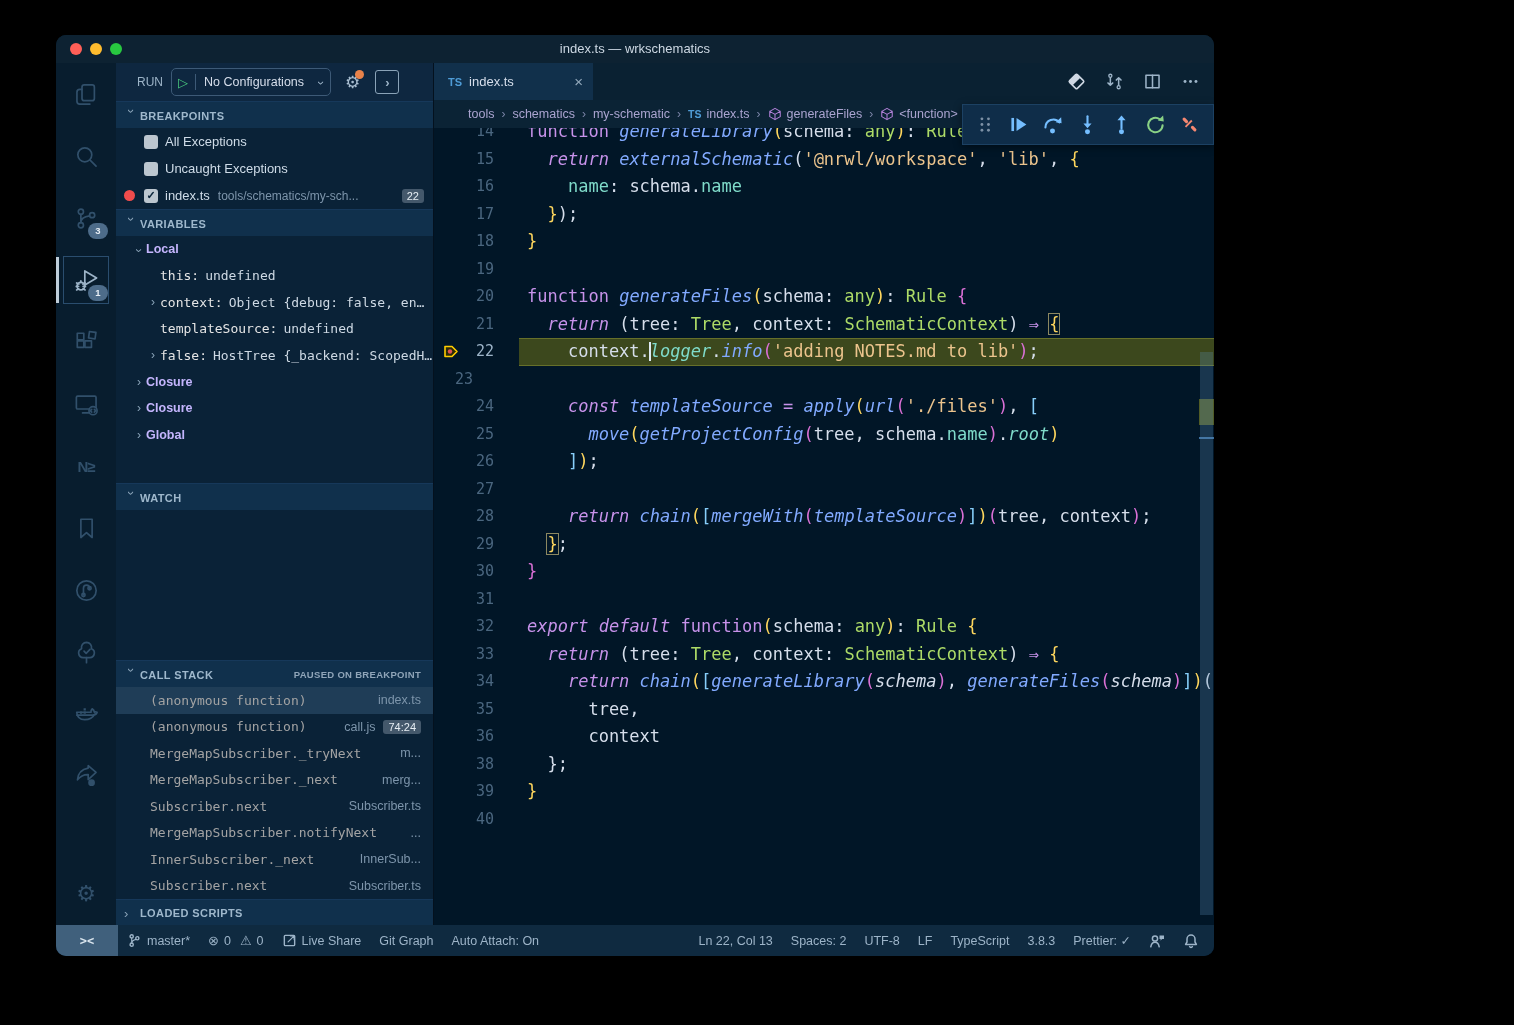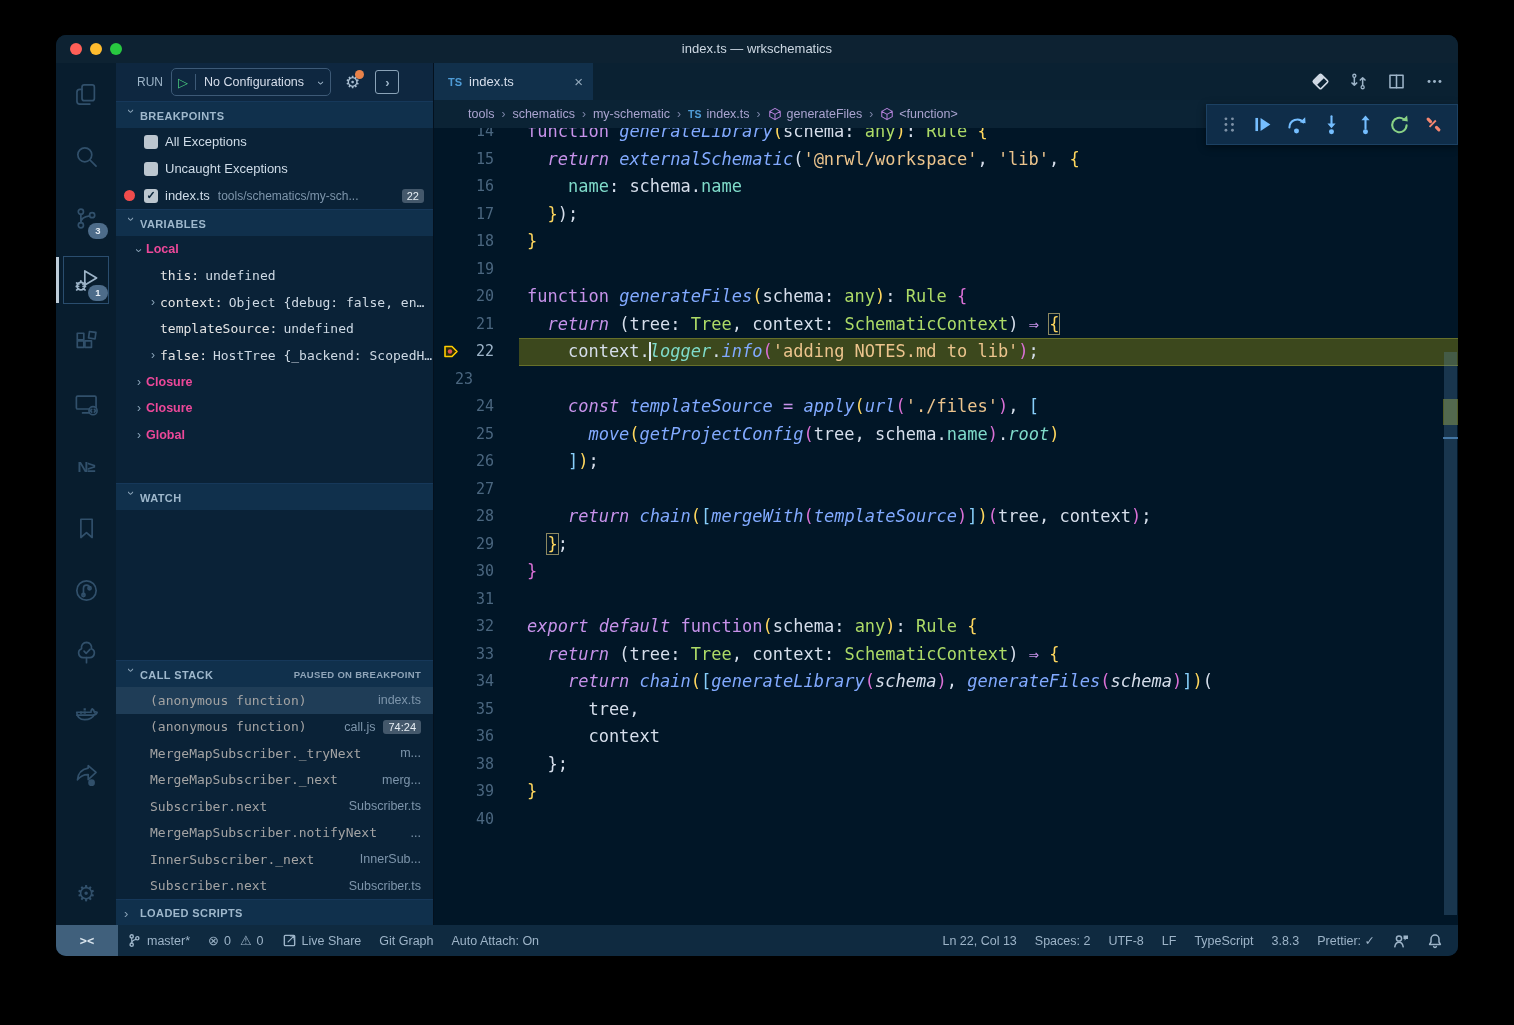--- a/index.html
+++ b/index.html
@@ -1,17 +1,17 @@
 <!DOCTYPE html>
 <html><head>
 <meta charset="utf-8">
 <style>
   html,body{margin:0;padding:0;background:#000;width:1514px;height:1025px;overflow:hidden;
     font-family:"Liberation Sans",sans-serif;-webkit-font-smoothing:antialiased;}
-  .window{position:absolute;left:56px;top:35px;width:1402px;height:921px;border-radius:10px;
+  .window{position:absolute;left:56px;top:35px;width:1158px;height:921px;border-radius:10px;
     overflow:hidden;background:#0a2439;}
   
   .titlebar{position:absolute;left:0;top:0;right:0;height:28px;background:#0d2232;}
   .tl{position:absolute;top:8px;width:12px;height:12px;border-radius:50%;}
   .tl.r{left:14px;background:#ff5f57}.tl.y{left:34px;background:#febc2e}.tl.g{left:54px;background:#28c840}
   .title{position:absolute;left:0;right:0;top:0;height:28px;line-height:28px;text-align:center;
     color:#ccd7e2;font-size:13px;}
   
   .activitybar{position:absolute;left:0;top:28px;width:60px;bottom:31px;background:#081d2e;}
   .ab-item{position:relative;width:60px;height:62px;display:flex;align-items:center;justify-content:center;
@@ -51,21 +51,21 @@
   .cb{width:14px;height:14px;border-radius:3px;background:#bcc6cf;margin-right:7px;flex:none;
     display:flex;align-items:center;justify-content:center;font-size:11px;color:#0a2439;font-weight:bold;}
   .bp-label{color:#cfdce8;}
   .bp-path{color:#7d95ab;font-size:12px;margin-left:8px;white-space:nowrap;overflow:hidden;flex:1;}
   .badge{background:#44586b;color:#e6edf3;font-size:11px;border-radius:3px;padding:1px 5px;margin-right:9px;
     font-family:"Liberation Sans",sans-serif;}
   
   .var-row{height:26.5px;display:flex;align-items:center;cursor:pointer;}
   .var-chev{width:14px;color:#8aa3b8;font-size:12px;text-align:center;flex:none;}
   .var-name{color:#e5e5e5;font-family:"DejaVu Sans Mono",monospace;font-size:13px;}
-  .var-scope{color:#ec4899;font-weight:bold;font-size:12.5px;}
+  .var-scope{color:#c4b5fd;font-weight:bold;font-size:12.5px;}
   .var-val{color:#ced9e4;font-family:"DejaVu Sans Mono",monospace;font-size:13px;margin-left:6px;
     white-space:nowrap;overflow:hidden;}
   
   .cs-row{height:26.5px;display:flex;align-items:center;padding:0 12px 0 34px;cursor:pointer;}
   .cs-row.sel{background:#1f3d57;}
   .cs-fn{color:#a3a3a3;font-family:"DejaVu Sans Mono",monospace;font-size:13px;white-space:nowrap;}
   .cs-file{color:#7d95ab;font-size:12.5px;margin-left:auto;padding-left:10px;white-space:nowrap;}
   .cs-row .badge{margin:0 0 0 8px;}
   
   .editor{position:absolute;left:377px;top:28px;right:0;bottom:31px;background:#011627;border-left:1px solid #04111e;}

